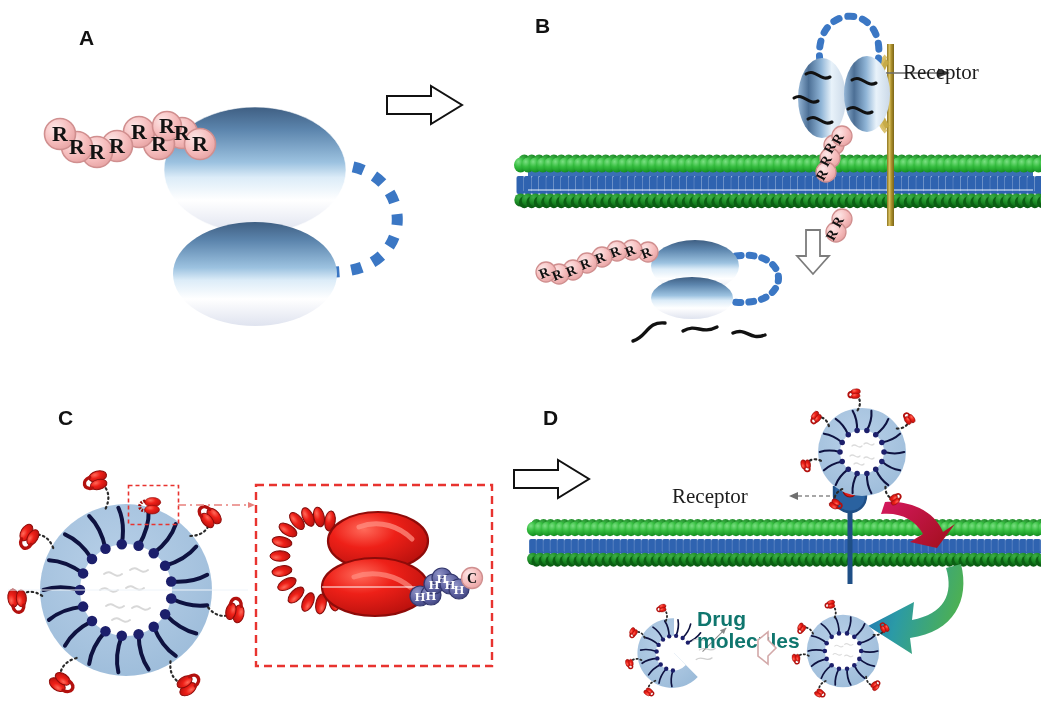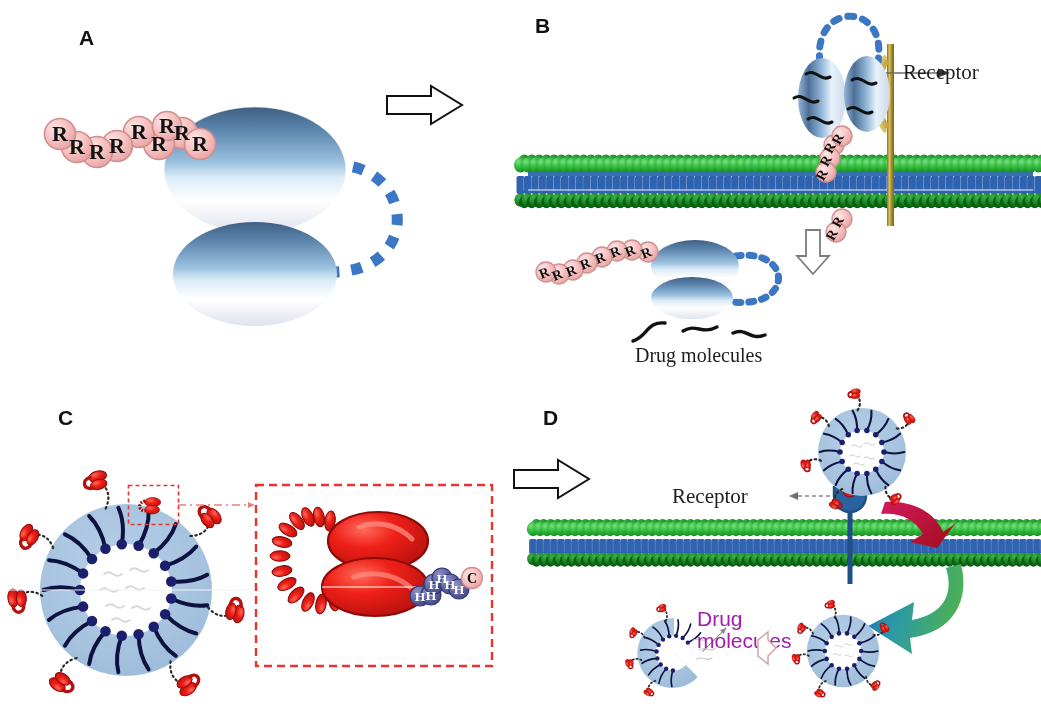--- a/index.html
+++ b/index.html
@@ -3,21 +3,21 @@
 <meta charset="utf-8">
 <style>
   html,body{margin:0;padding:0;background:#fff;}
   body{width:1041px;height:707px;position:relative;overflow:hidden;
        font-family:"Liberation Sans","DejaVu Sans",sans-serif;color:#1a1a1a;}
   .fig{position:absolute;left:0;top:0;width:1041px;height:707px;}
   .panel-label{position:absolute;font-weight:bold;font-size:21px;color:#111;letter-spacing:0;}
   svg{display:block;overflow:visible;}
   .abs{position:absolute;}
   .txt{position:absolute;font-size:19px;color:#1d1d1d;white-space:nowrap;font-family:Liberation Serif, serif;}
-  .txt2{position:absolute;font-size:19px;color:#a21caf;line-height:1.05;}
+  .txt2{position:absolute;font-size:19px;color:#0f766e;line-height:1.05;font-weight:bold;}
 </style>
 </head>
 <body>
 
 <div class="fig">
 
   <div class="panel-label" style="left:79px;top:26px;">A</div>
   <div class="panel-label" style="left:535px;top:14px;">B</div>
   <div class="panel-label" style="left:58px;top:406px;">C</div>
   <div class="panel-label" style="left:543px;top:406px;">D</div>
@@ -664,21 +664,20 @@
     </g>
   </svg>
 
   <svg class="abs" style="left:625px;top:315px;width:160px;height:36px;" viewBox="0 0 160 36">
     <g fill="none" stroke="#111" stroke-width="3.4" stroke-linecap="round">
       <path d="M 8 26 C 22 22 22 6 40 8"></path>
       <path d="M 58 16 C 72 8 76 20 92 12"></path>
       <path d="M 108 18 C 122 12 124 26 140 20"></path>
     </g>
   </svg>
-  <div class="txt" style="left:635px;top:344px;font-size:20px;">Drug molecules</div>
 
   <svg class="abs" style="left:795px;top:228px;width:36px;height:48px;" viewBox="0 0 36 48">
     <polygon points="11,2 25,2 25,28 34,28 18,46 2,28 11,28" fill="#ffffff" stroke="#7c7c7c" stroke-width="1.8"></polygon>
   </svg>
 
   <svg class="abs" style="left:8px;top:478px;width:240px;height:230px;" viewBox="0 0 240 230">
     <circle cx="118" cy="112" r="86" fill="url(#lipoG)"></circle>
     <circle cx="118" cy="112" r="46" fill="#ffffff"></circle>
 
     <g fill="none" stroke="#d8d8d8" stroke-width="2" stroke-linecap="round">

